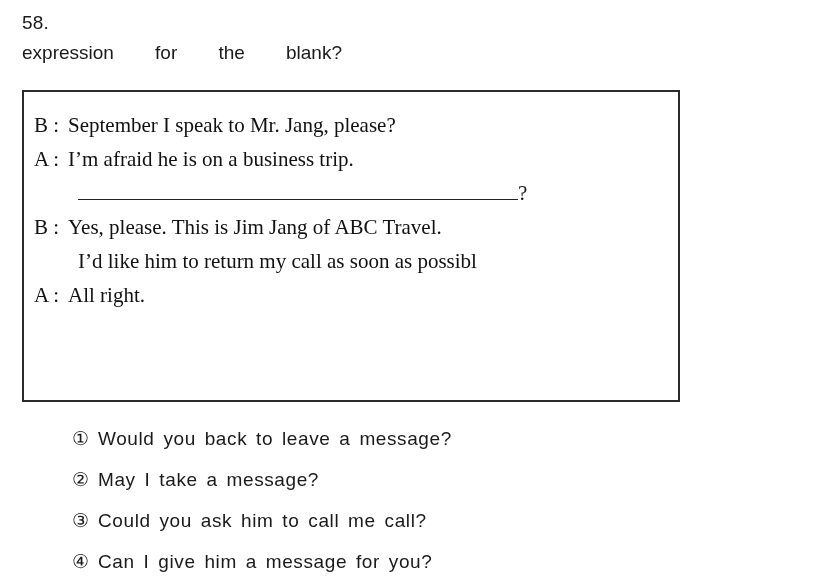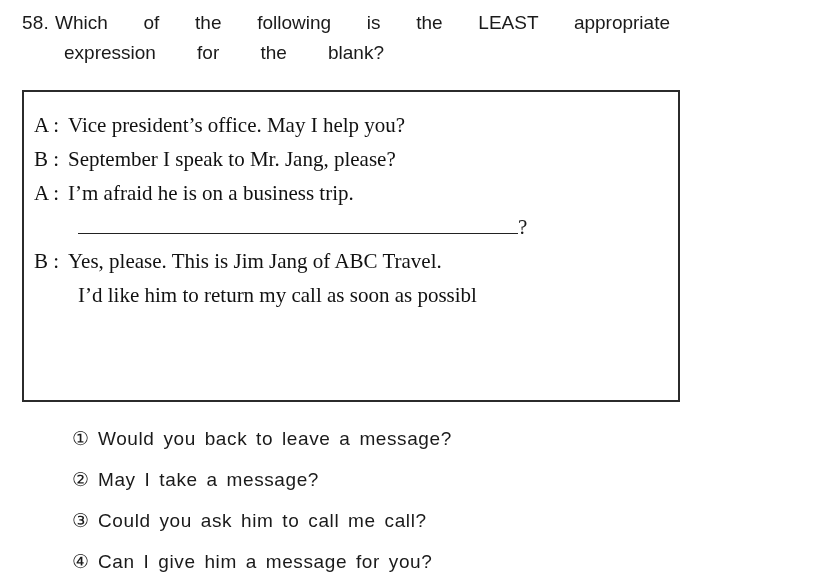--- a/index.html
+++ b/index.html
@@ -37,21 +37,20 @@
     font-size: 19px;
     line-height: 30px;
     text-align: justify;
     text-align-last: justify;
     width: 615px;
     margin-left: 6px;
   }
   .q-text-2 {
     font-size: 19px;
     line-height: 30px;
-    margin-left: 42px;
     width: 320px;
     text-align: justify;
     text-align-last: justify;
   }
 
   
   .dialogue-box {
     position: absolute;
     left: 22px;
     top: 90px;
@@ -117,31 +116,27 @@
     letter-spacing: 0.6px;
     word-spacing: 3px;
   }
 </style>
 </head>
 <body>
 
 <div class="question">
   <div class="question-row">
     <span class="q-number">58.</span>
-    <span class="q-text">Which of the following is the LEAST appropriate</span>
   </div>
   <div class="q-text-2">expression for the blank?</div>
 </div>
 
 <div class="dialogue-box">
   <div class="dialogue-inner">
 
-    <div class="line">
-      <span class="speaker">A :</span><span>Vice president’s office. May I help you?</span>
-    </div>
 
     <div class="line">
       <span class="speaker">B :</span><span>September I speak to Mr. Jang, please?</span>
     </div>
 
     <div class="line">
       <span class="speaker">A :</span><span>I’m afraid he is on a business trip.</span>
     </div>
 
     <div class="blank-line">
@@ -149,20 +144,23 @@
     </div>
 
     <div class="line">
       <span class="speaker">B :</span><span>Yes, please. This is Jim Jang of ABC Travel.</span>
     </div>
 
     <div class="line line-indent">
       <span>I’d like him to return my call as soon as possibl</span>
     </div>
 
+    <div class="line">
+      <span class="speaker">A :</span><span>All right.</span>
+    </div>
 
   </div>
 </div>
 
 <div class="choices">
   <div class="choice">
     <span class="choice-marker">①</span>
     <span class="choice-text">Would you back to leave a message?</span>
   </div>
   <div class="choice">

